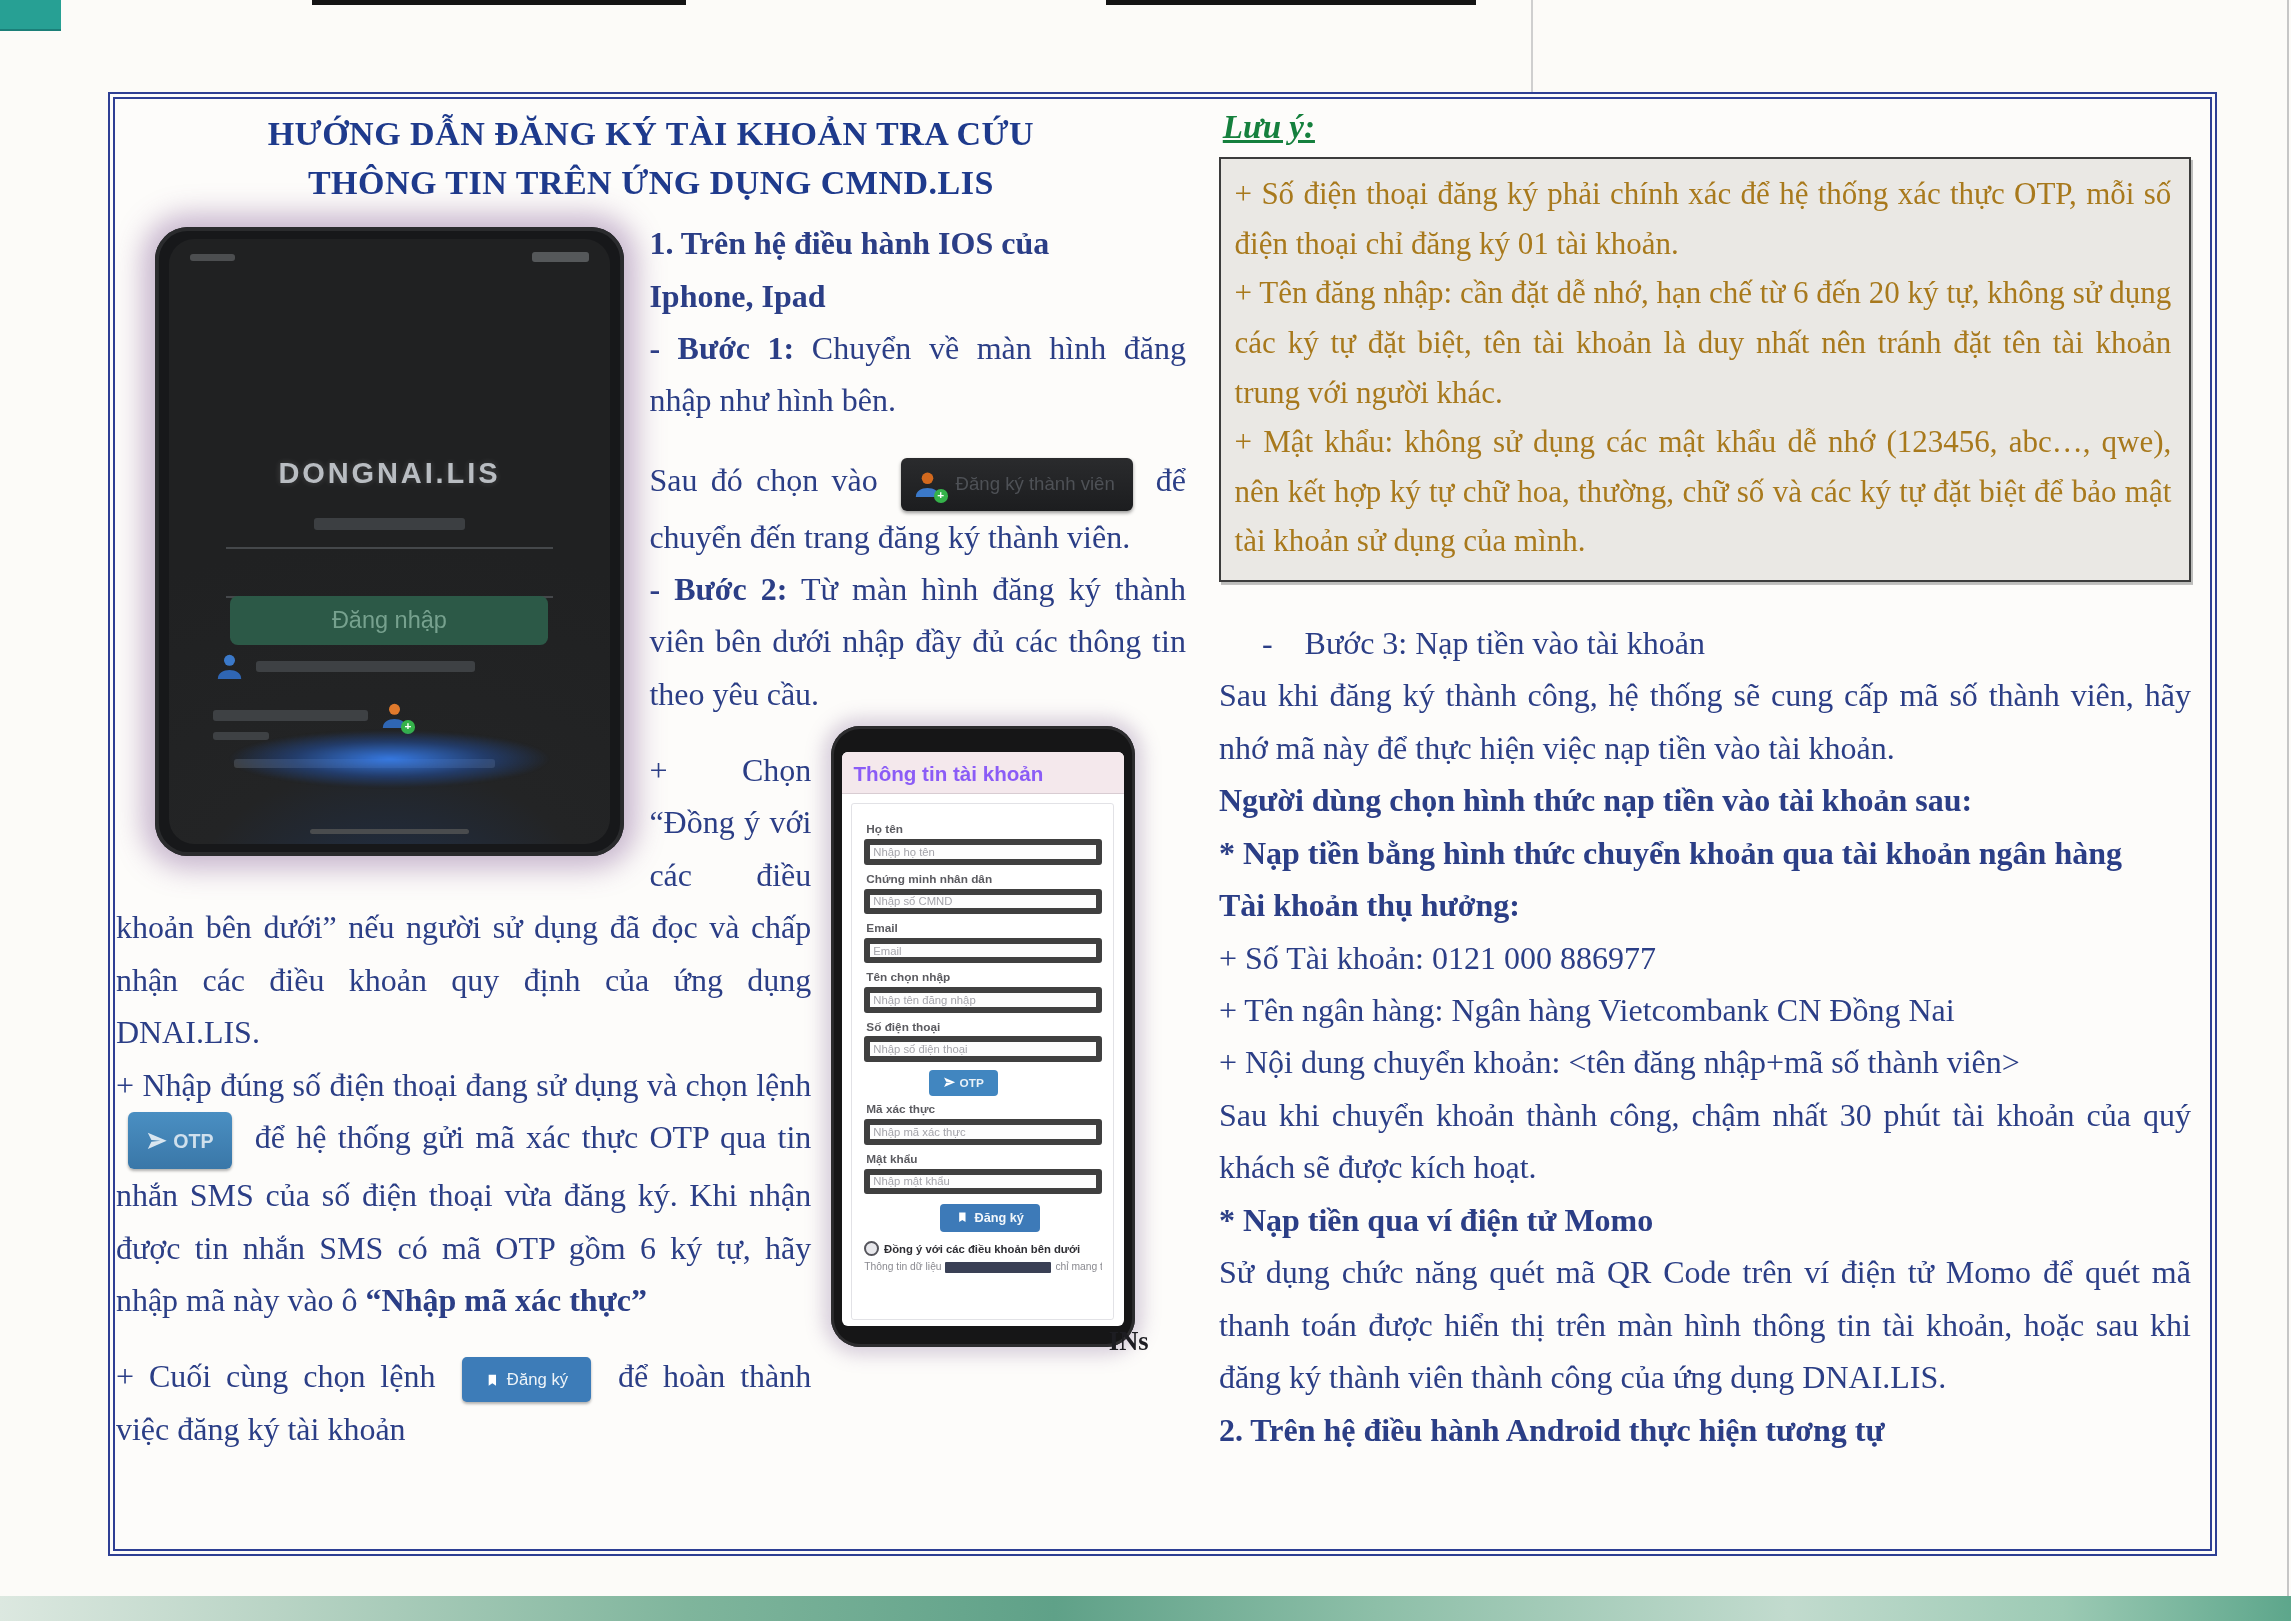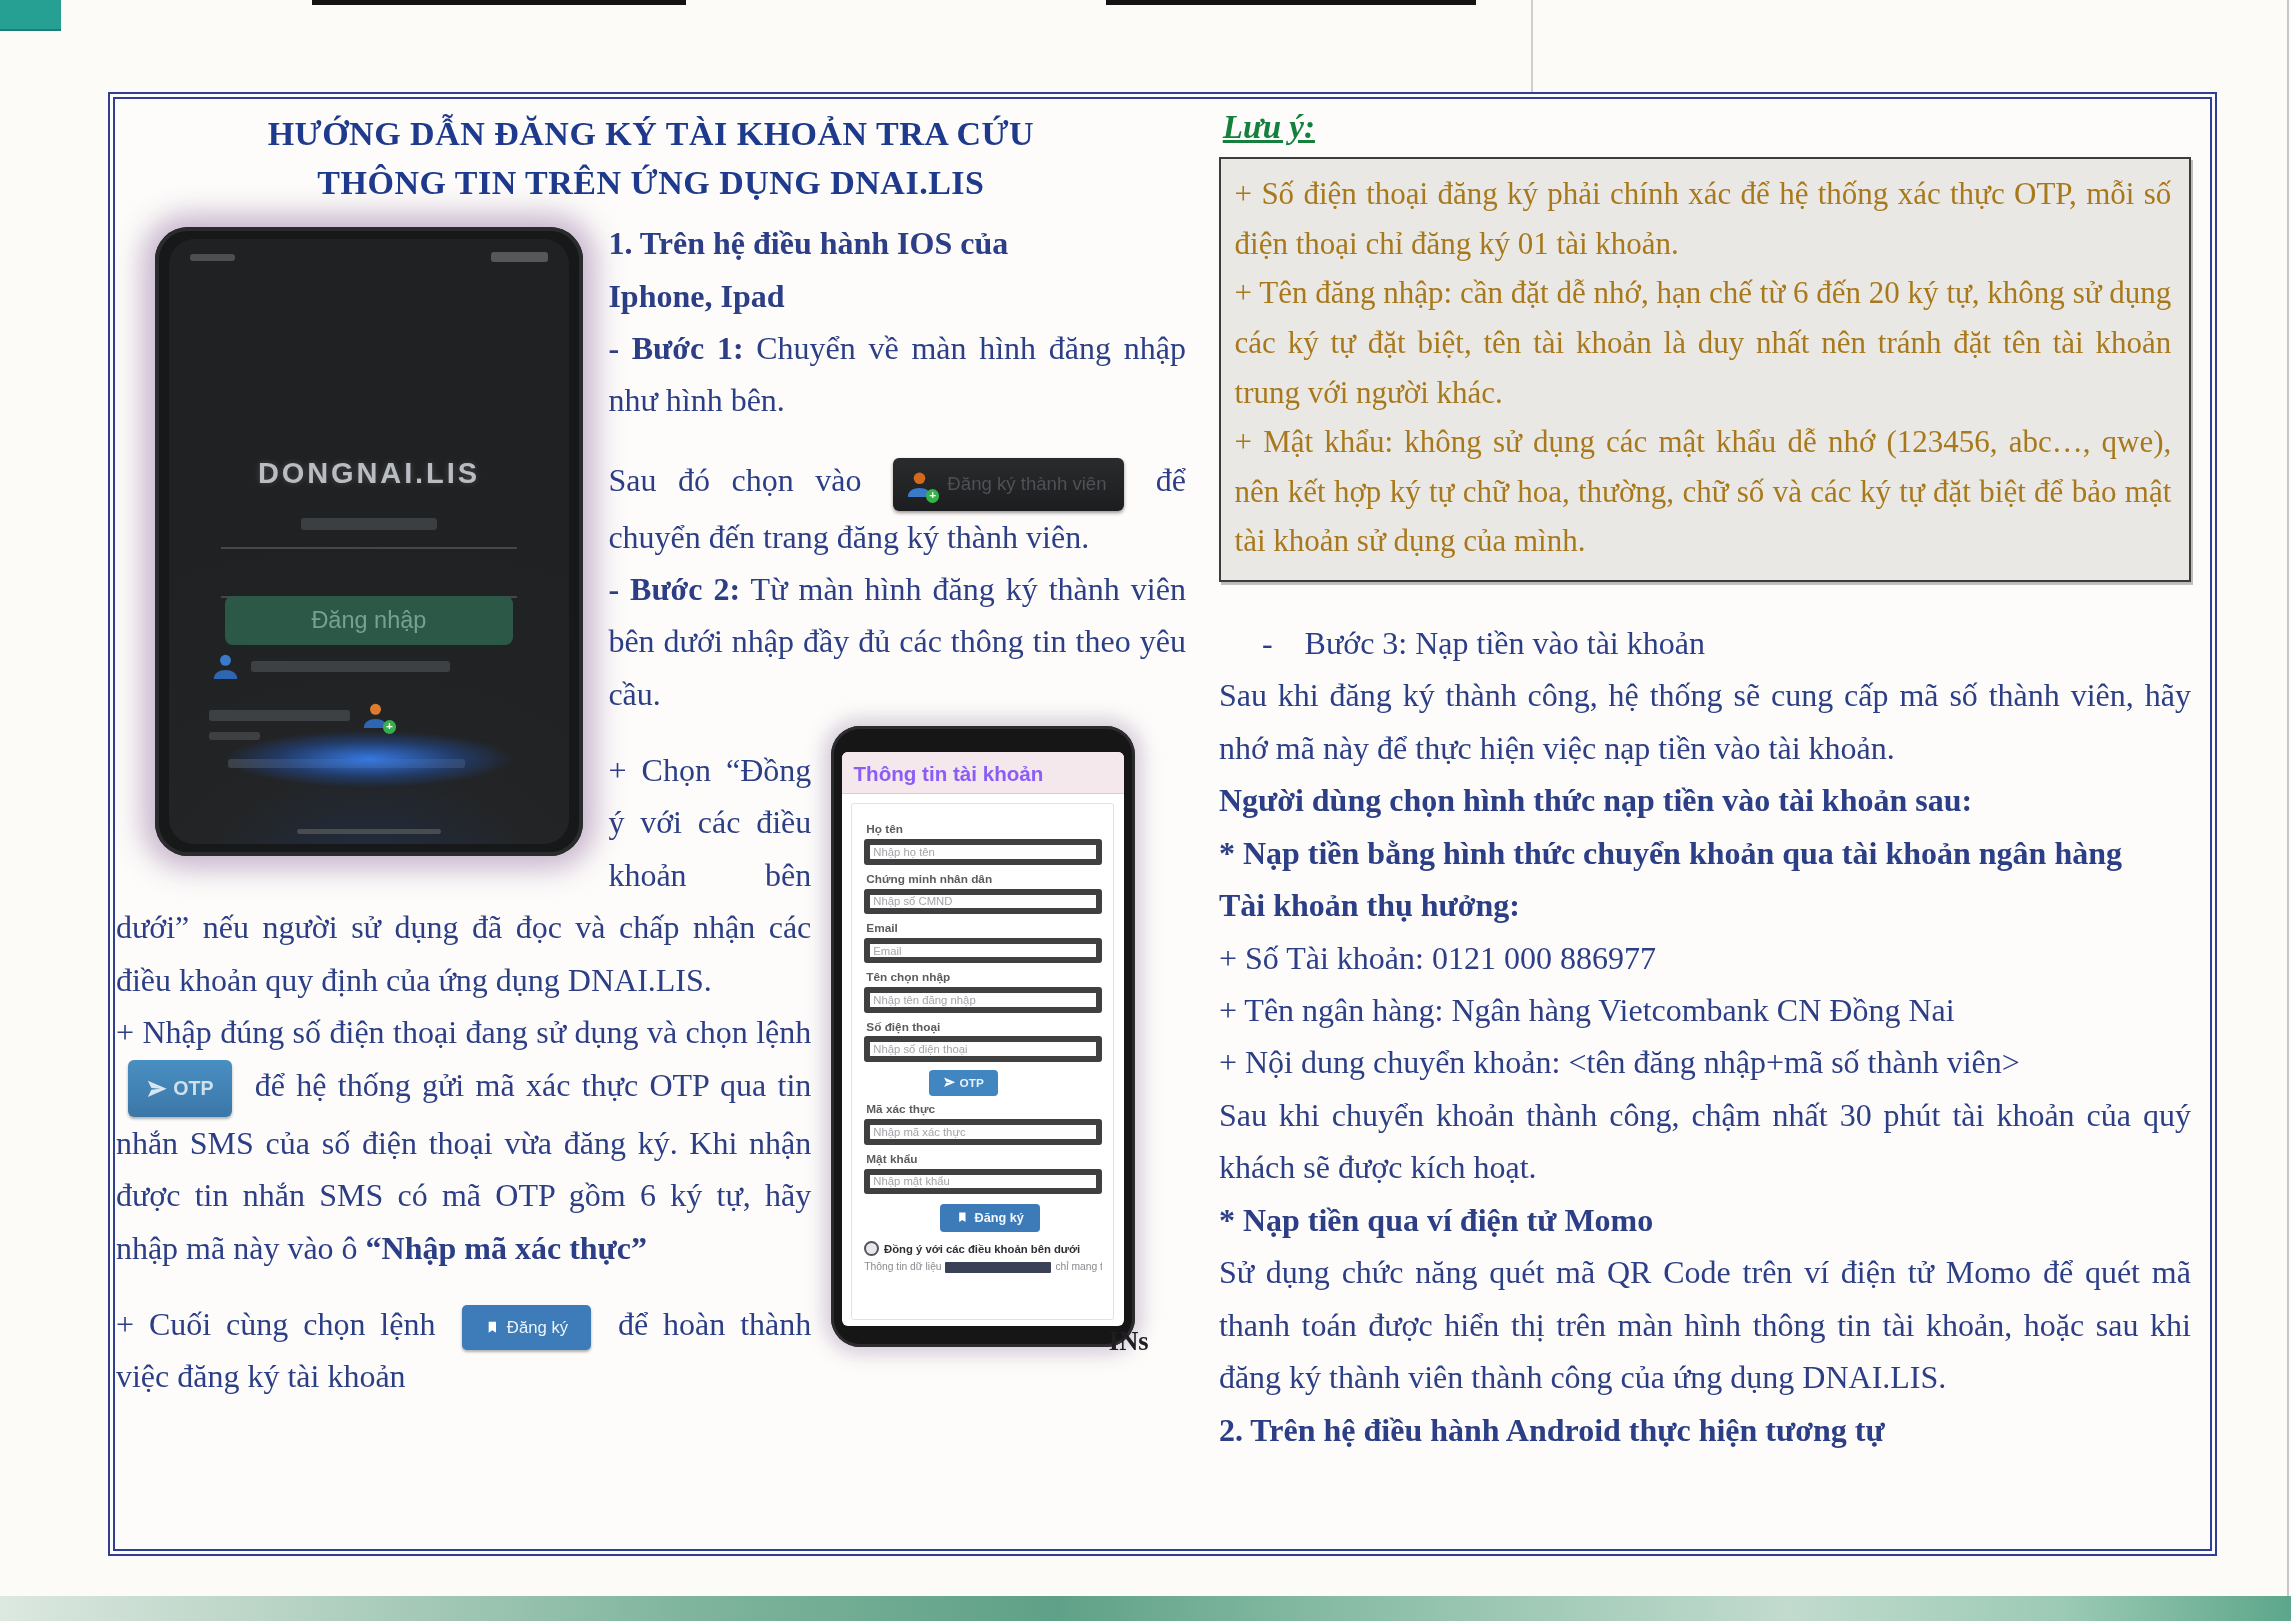--- a/index.html
+++ b/index.html
@@ -36,21 +36,21 @@
   
   .notes-heading{font-size:33px;font-weight:bold;font-style:italic;color:#15803d;
                  text-decoration:underline;margin:3.9px 0 11.8px 3.9px;}
   .notes-box{border:2.9px solid #3c3c3c;background:#eae8e4;padding:9.8px 17.6px 13.7px 13.7px;
              box-shadow:2px 2.9px 0 rgba(0,0,0,.25);}
   .notes-box p{margin:0;font-size:31px;line-height:1.6;color:#a8791c;text-align:justify;}
 
   .step3-line{margin-top:35px;font-size:32px;white-space:pre-wrap;padding-left:43px;}
 
   
-  .phone1-wrap{float:left;width:428px;height:629px;margin:9.8px 25.5px 9.8px 39px;position:relative;}
+  .phone1-wrap{float:left;width:469px;height:629px;margin:9.8px 25.5px 9.8px 39px;position:relative;}
   .phone1{position:absolute;inset:0;background:#17181a;border-radius:33px;
           box-shadow:0 0 29px 11.8px rgba(115,70,135,.40), inset 0 0 0 3.9px #2a2b2d;}
   .p1-screen{position:absolute;left:13.7px;top:11.8px;right:13.7px;bottom:11.8px;background:
        radial-gradient(120% 60% at 50% 110%, #20304a 0%, #232425 38%, #202122 100%);
        border-radius:25.5px;overflow:hidden;}
   .p1-status{position:absolute;left:21.6px;top:15.7px;width:45px;height:6.9px;background:#4c4e50;border-radius:2.9px;}
   .p1-batt{position:absolute;right:21.6px;top:13.7px;width:57px;height:9.8px;background:#55585a;border-radius:2.9px;}
   .p1-logo{position:absolute;left:0;right:0;top:36%;text-align:center;
            font-family:"Liberation Sans",sans-serif;font-weight:bold;font-size:29px;
            color:#b9bdc2;letter-spacing:2.9px;text-shadow:0 0 5.9px rgba(255,255,255,.18);}
@@ -123,21 +123,21 @@
 <div class="edge-line"></div>
 <div class="bottom-bar"></div>
 
 <div class="frame">
 <div class="frame-inner">
 
   <div class="col-left">
 
     <div class="doc-title">
       <span>HƯỚNG DẪN ĐĂNG KÝ TÀI KHOẢN TRA CỨU</span><br>
-      <span>THÔNG TIN TRÊN ỨNG DỤNG DNAI.LIS</span>
+      <span>THÔNG TIN TRÊN ỨNG DỤNG CMND.LIS</span>
     </div>
 
     <div class="phone1-wrap">
       <div class="phone1">
         <div class="p1-screen">
           <div class="p1-status"></div>
           <div class="p1-batt"></div>
           <div class="p1-logo">DONGNAI.LIS</div>
           <div class="p1-field" style="top:44.5%;">
                 <span class="hint"></span>

